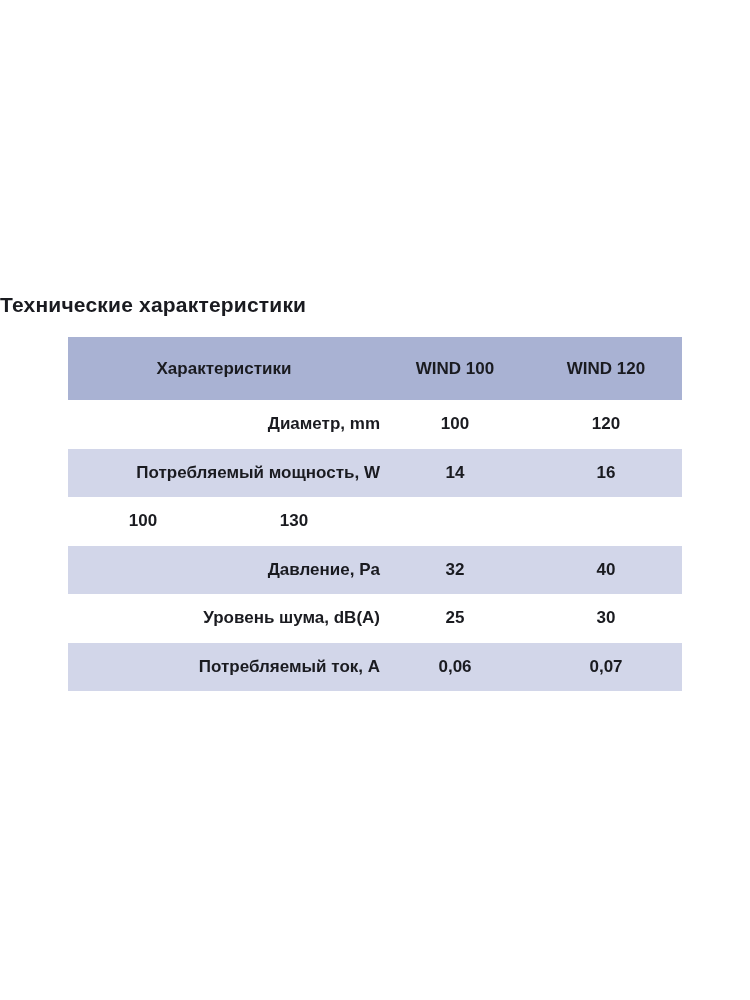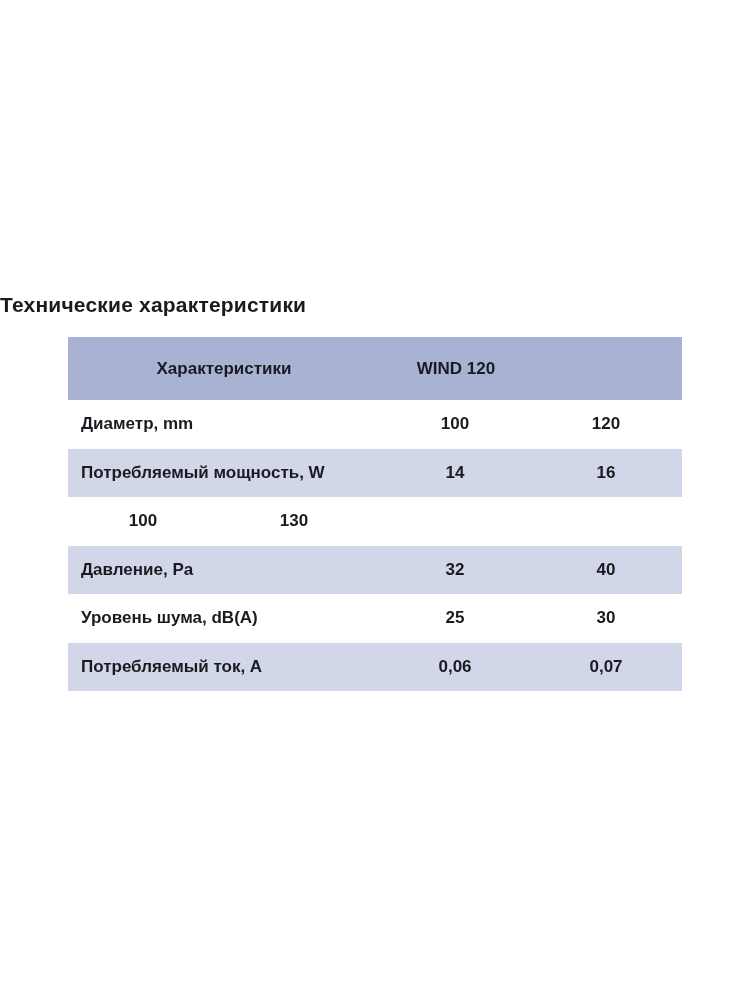--- a/index.html
+++ b/index.html
@@ -50,21 +50,21 @@
     height: 63px;
     background: var(--header-bg);
     font-weight: 700;
   }
   .row.alt {
     background: var(--row-alt-bg);
   }
   .cell-label {
     width: 312px;
     padding-left: 13px;
-    text-align: left;
+    text-align: right;
   }
   .row.header .cell-label {
     padding-left: 0;
     text-align: center;
   }
   .cell-val-1 {
     width: 150px;
     text-align: center;
   }
   .cell-val-2 {
@@ -76,20 +76,21 @@
 <body>
 
 <div class="page">
 
   <div class="title">Технические характеристики</div>
 
   <div class="spec-table">
 
     <div class="row header">
       <div class="cell-label">Характеристики</div>
+      <div class="cell-val-1">WIND 100</div>
       <div class="cell-val-2">WIND 120</div>
     </div>
 
     <div class="row">
       <div class="cell-label">Диаметр, mm</div>
       <div class="cell-val-1">100</div>
       <div class="cell-val-2">120</div>
     </div>
 
     <div class="row alt">

